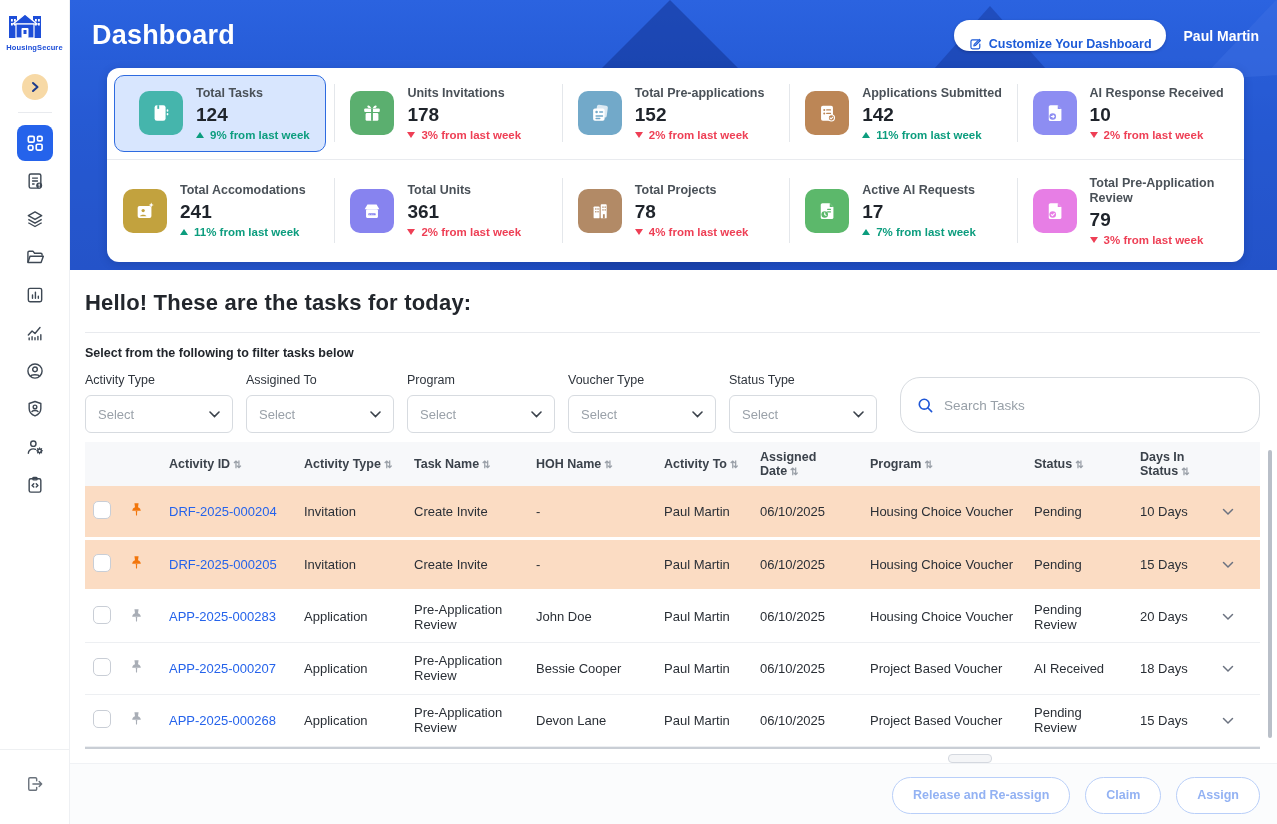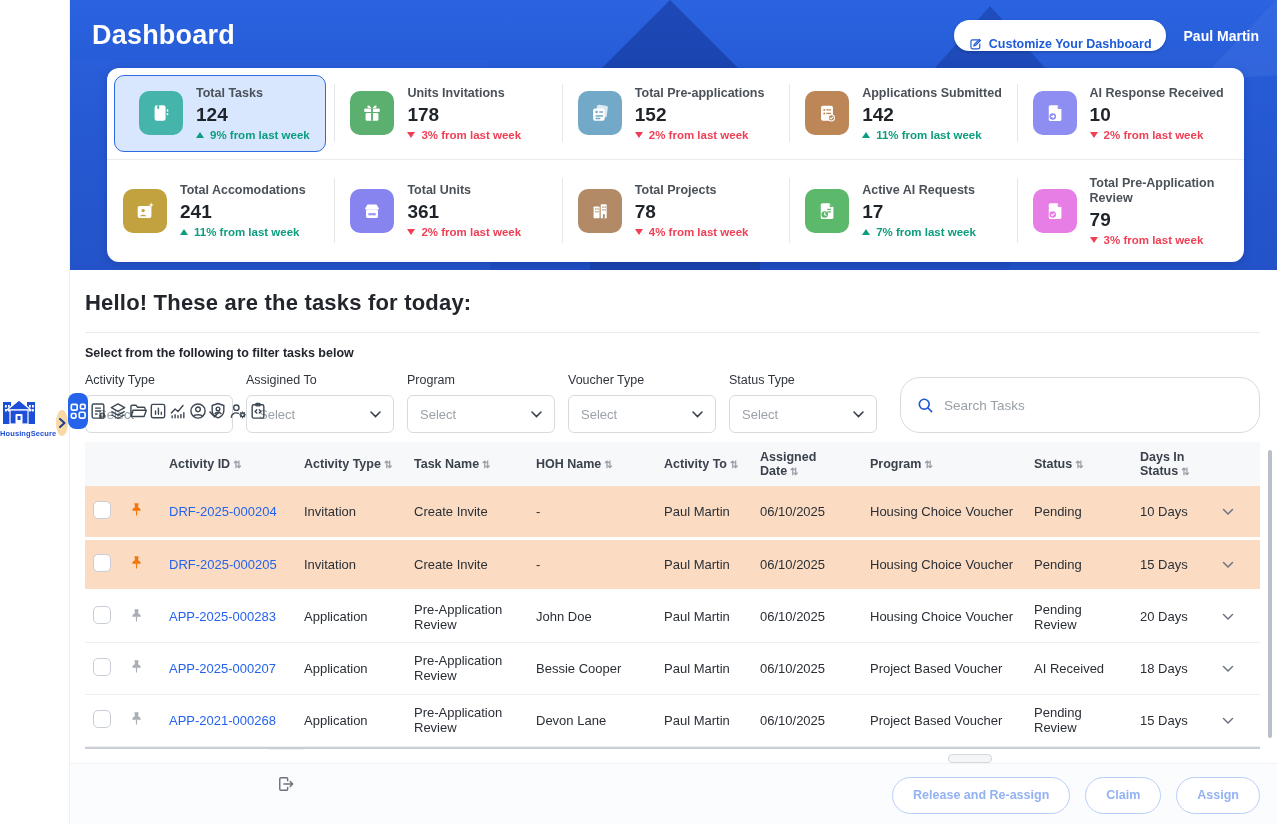--- a/index.html
+++ b/index.html
@@ -4,21 +4,21 @@
 <style>
   * { box-sizing: border-box; margin: 0; padding: 0; }
   html,body { background:#e9ebee; }
   .app {
     width:1277px; height:824px; overflow:hidden; position:relative;
     font-family:"Liberation Sans", sans-serif; background:#fff; display:flex;
   }
   
   .sidebar {
     width:70px; background:#fff; border-right:1px solid #eef0f3;
-    display:flex; flex-direction:row; align-items:center; flex:0 0 70px; z-index:5;
+    display:flex; flex-direction:column; align-items:center; flex:0 0 70px; z-index:5;
   }
   .logo { margin-top:10px; text-align:center; }
   .logo .brand-text { font-size:7.5px; font-weight:bold; color:#1d4ed8; display:block; margin-top:1px; letter-spacing:.1px;}
   .expand-btn {
     margin-top:22px; width:26px; height:26px; border-radius:50%;
     background:#f7d9a6; display:flex; align-items:center; justify-content:center; cursor:pointer;
   }
   .side-divider { width:34px; border-top:1px solid #e8eaee; margin:12px 0; }
   .nav-item {
     width:36px; height:36px; display:flex; align-items:center; justify-content:center;
@@ -680,21 +680,21 @@
                 </span></td>
           </tr>
           <tr class="normal">
             <td><span class="cb"></span></td>
             <td><span class="pin">
                   <svg width="15" height="15" viewBox="0 0 16 16">
                     <path d="M5.8 1.3h4.4l-.6 4.4c1.7.6 2.8 1.9 3 3.5H3.4c.2-1.6 1.3-2.9 3-3.5z"></path>
                     <rect x="7.4" y="9.2" width="1.2" height="5.3" rx=".6"></rect>
                   </svg>
                 </span></td>
-            <td><a class="id-link">APP-2021-000268</a></td>
+            <td><a class="id-link">APP-2025-000268</a></td>
             <td>Application</td>
             <td>Pre-Application Review</td>
             <td>Devon Lane</td>
             <td>Paul Martin</td>
             <td>06/10/2025</td>
             <td>Project Based Voucher</td>
             <td>Pending Review</td>
             <td>15 Days</td>
             <td><span class="row-chevron">
                   <svg width="12" height="8" viewBox="0 0 12 8">

